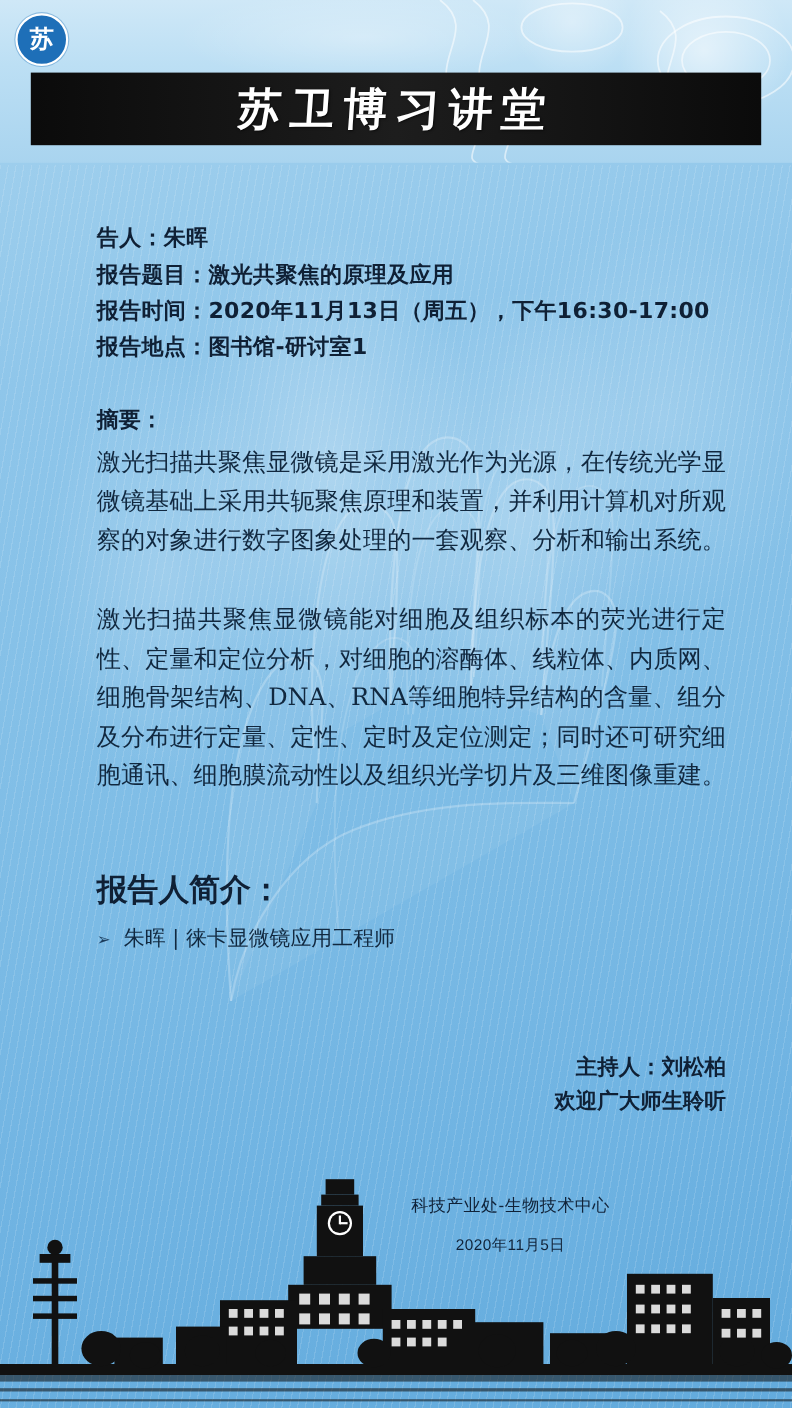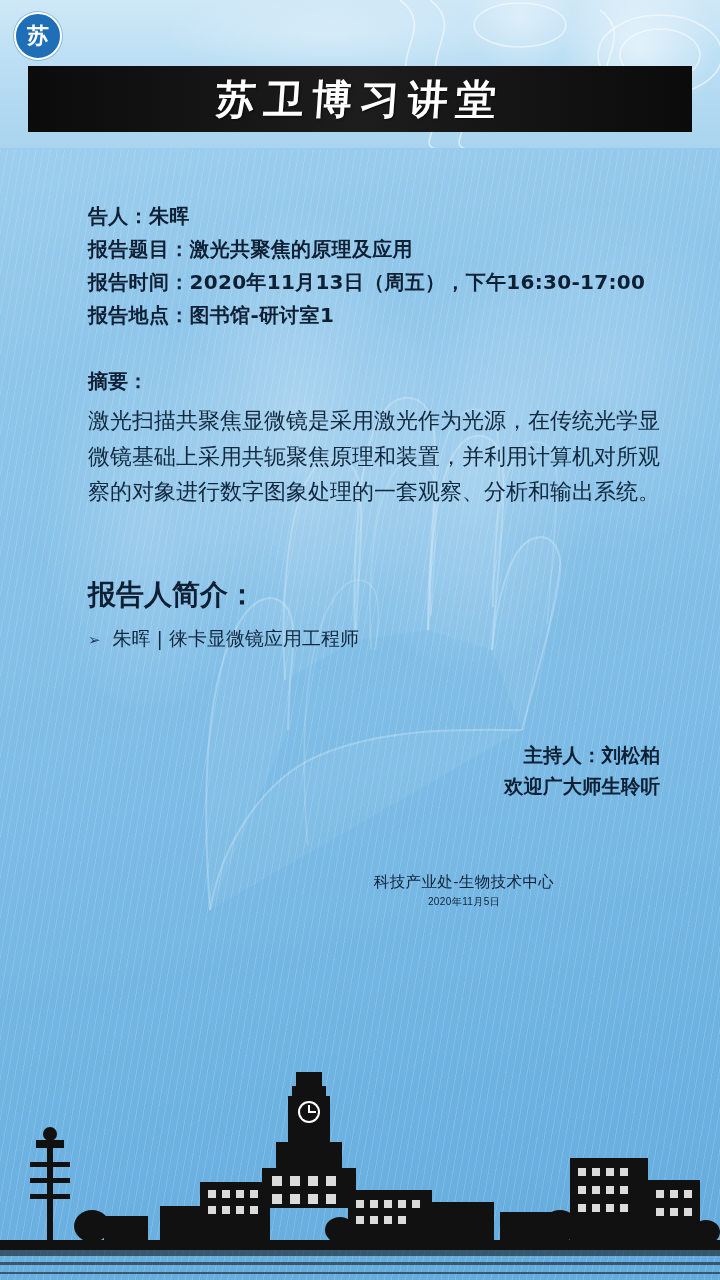--- a/index.html
+++ b/index.html
@@ -190,22 +190,22 @@
     text-align: center;
     padding-left: 180px;
     font-family: Liberation Sans, sans-serif;
     color: #102238;
   }
   .footer-org {
     font-size: 15.5px;
     letter-spacing: .4px;
   }
   .footer-date {
-    font-size: 10px;
-    margin-top: 2px;
+    font-size: 14px;
+    margin-top: 16px;
     letter-spacing: .4px;
   }
 
   
   .skyline {
     position: absolute;
     left: 0;
     right: 0;
     bottom: 0;
     height: 230px;
@@ -262,20 +262,21 @@
 
   <div class="content">
 
     <div class="meta-line">告人：朱晖</div>
     <div class="meta-line">报告题目：激光共聚焦的原理及应用</div>
     <div class="meta-line">报告时间：2020年11月13日（周五），下午16:30-17:00</div>
     <div class="meta-line">报告地点：图书馆-研讨室1</div>
 
     <div class="section-title">摘要：</div>
     <div class="abstract-p">激光扫描共聚焦显微镜是采用激光作为光源，在传统光学显微镜基础上采用共轭聚焦原理和装置，并利用计算机对所观察的对象进行数字图象处理的一套观察、分析和输出系统。</div>
+    <div class="abstract-p">激光扫描共聚焦显微镜能对细胞及组织标本的荧光进行定性、定量和定位分析，对细胞的溶酶体、线粒体、内质网、细胞骨架结构、DNA、RNA等细胞特异结构的含量、组分及分布进行定量、定性、定时及定位测定；同时还可研究细胞通讯、细胞膜流动性以及组织光学切片及三维图像重建。</div>
 
     <div class="speaker-title">报告人简介：</div>
     <div class="speaker-item">
       <span class="bullet-arrow">➢</span>
       <span>朱晖 | 徕卡显微镜应用工程师</span>
     </div>
 
     <div class="host-block">
       <div>主持人：刘松柏</div>
       <div>欢迎广大师生聆听</div>

